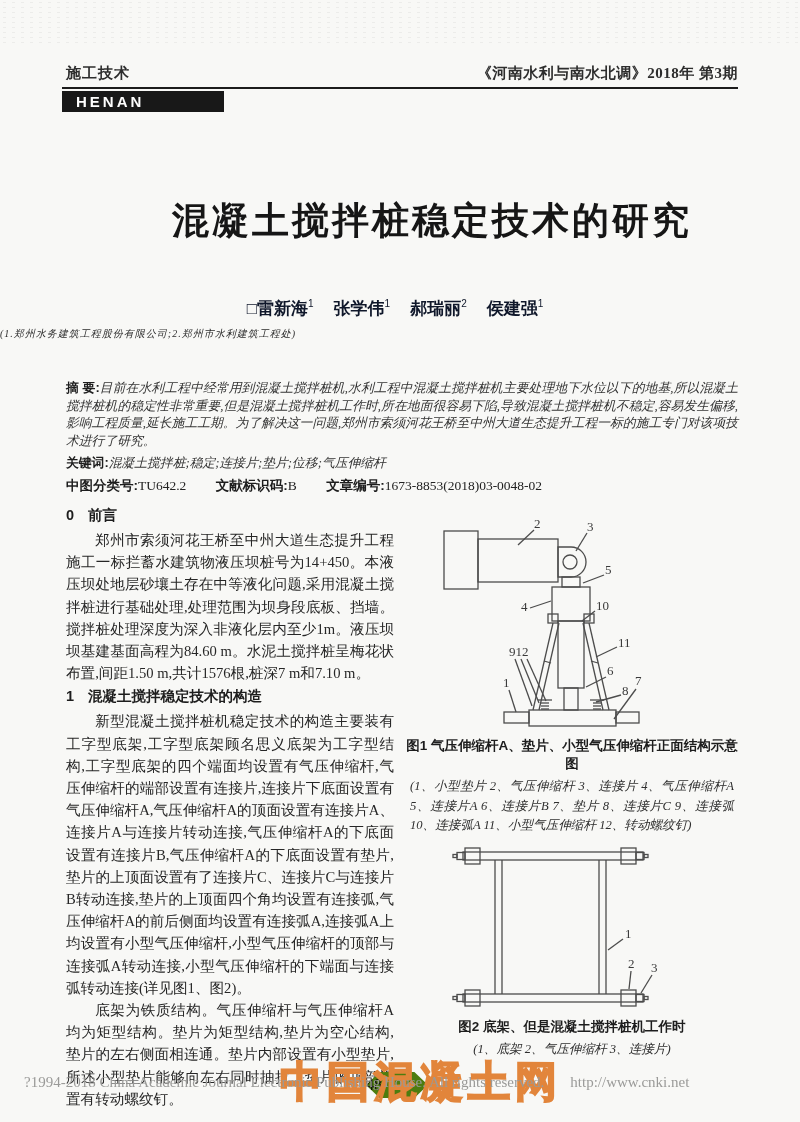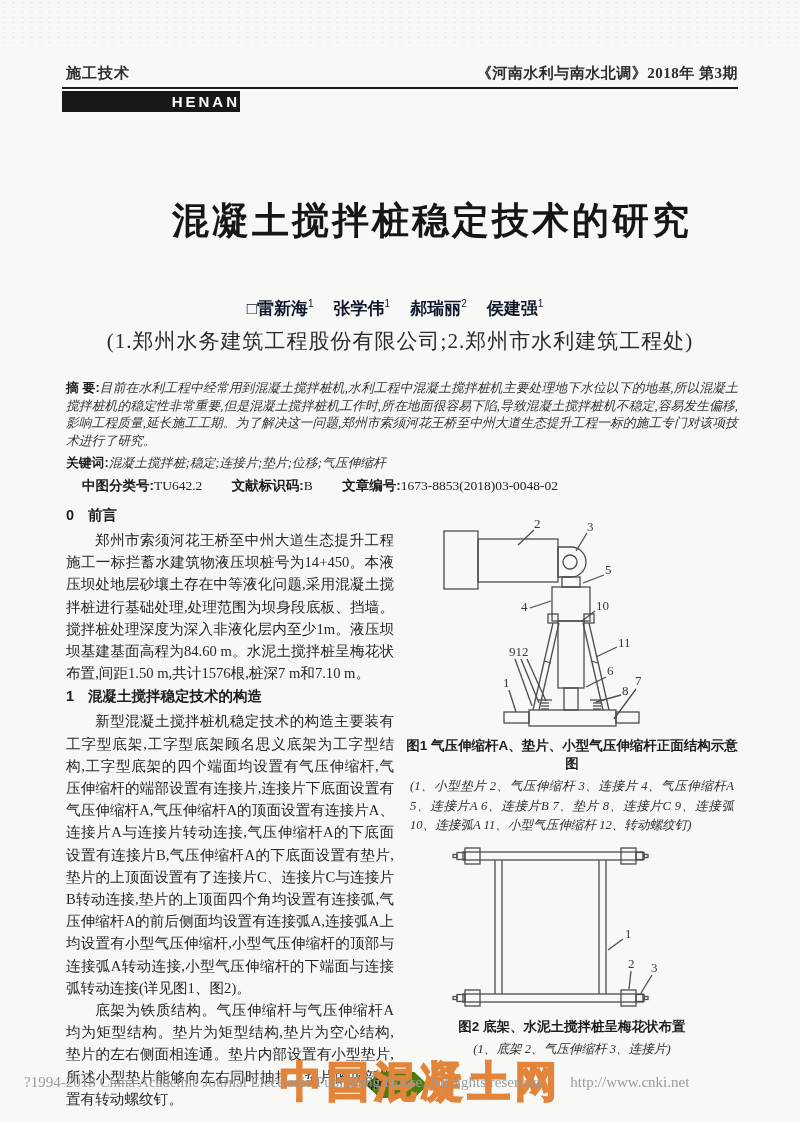--- a/index.html
+++ b/index.html
@@ -13,37 +13,37 @@
     background-image:radial-gradient(#e3e3e0 1px,transparent 1.4px);
     background-size:9px 5px;opacity:.55;pointer-events:none;
   }
   
   .hdr-left{position:absolute;left:66px;top:64px;font-size:15px;font-weight:bold;letter-spacing:1px;}
   .hdr-right{position:absolute;right:62px;top:64px;font-size:15px;font-weight:bold;letter-spacing:.5px;margin-left:24px;}
   .hdr-rule{position:absolute;left:62px;top:87px;width:676px;height:2px;background:#1c1c1c;}
   .hdr-banner{
     position:absolute;left:62px;top:91px;width:148px;height:21px;background:#181818;
     color:#fdfdfd;font-family:"Liberation Sans","DejaVu Sans",sans-serif;
-    font-size:15px;font-weight:bold;letter-spacing:3px;line-height:21px;padding-left:30px;text-align:right;
+    font-size:15px;font-weight:bold;letter-spacing:3px;line-height:21px;padding-left:14px;
   }
   
   .title{position:absolute;left:0;top:196px;width:100%;text-align:center;
     font-size:37px;font-weight:bold;letter-spacing:3px;color:#161616;padding-left:32px;}
   .authors{position:absolute;left:0;top:297px;width:100%;text-align:center;
     font-family:"Liberation Sans","DejaVu Sans",sans-serif;font-size:17px;font-weight:bold;color:#0f172a;}
   .authors .au{margin:0 10px;}
   .authors sup{font-size:10px;font-weight:normal;}
-  .affil{position:absolute;left:0;top:327px;width:100%;text-align:center;
-    font-size:21px;letter-spacing:1px;color:#2a2a2a;}
+  .affil{position:absolute;left:0;top:327px;width:100%;
+    font-size:10px;font-style:italic;letter-spacing:1px;color:#2a2a2a;}
   
   .abstract{position:absolute;left:66px;top:379px;width:672px;
     font-size:12.8px;line-height:17.5px;text-align:justify;font-style:italic;color:#333;}
   .abstract b,.kwline b,.clsline b{font-style:normal;font-family:"Liberation Sans","DejaVu Sans",sans-serif;font-weight:bold;color:#1d1d1d;}
   .kwline{position:absolute;left:66px;top:455px;width:672px;font-size:12.8px;font-style:italic;color:#333;}
-  .clsline{position:absolute;left:66px;top:477px;width:672px;font-size:13.5px;color:#222;margin-left:16px;}
+  .clsline{position:absolute;left:66px;top:477px;width:672px;font-size:13.5px;color:#222;}
   .clsline .sp{display:inline-block;width:26px;}
   
   .colL{position:absolute;left:66px;top:503px;width:328px;}
   .colR{position:absolute;left:406px;top:503px;width:332px;}
   .sec-h{font-family:"Liberation Sans","DejaVu Sans",sans-serif;font-weight:bold;font-size:14.5px;
     color:#1d1d1d;margin:3px 0 4px 0;}
   .sec-h .no{margin-right:14px;}
   .para{font-size:14.6px;line-height:22.2px;text-align:justify;text-indent:2em;margin:0;color:#262626;}
   .squiggle{margin:10px 0 4px 0;height:12px;overflow:hidden;color:#5a5a5a;font-size:11px;letter-spacing:-2px;}
   .squiggle::before{content:"\223E\223E\223E\223E\223E\223E\223E\223E\223E\223E\223E\223E\223E\223E\223E\223E\223E\223E\223E\223E\223E\223E\223E\223E\223E\223E\223E\223E";}
@@ -205,21 +205,21 @@
 
       <line x1="162" y1="108" x2="177" y2="97"></line>
       <line x1="185" y1="129" x2="183" y2="147"></line>
       <line x1="206" y1="133" x2="195" y2="151"></line>
 
       <text x="179" y="96">1</text>
       <text x="182" y="126">2</text>
       <text x="205" y="130">3</text>
     </svg>
 
-    <div class="fig-cap">图2  底架、水泥土搅拌桩呈梅花状布置</div>
+    <div class="fig-cap">图2  底架、但是混凝土搅拌桩机工作时</div>
     <p class="fig-legend center">(1、底架  2、气压伸缩杆  3、连接片)</p>
   </div>
 
   <div class="pg-diamond">
     <span>48</span>
   </div>
   <div class="watermark">中国混凝土网</div>
   <div class="copyright">
     <span>?1994-2018 China Academic Journal Electronic Publishing House. All rights reserved.</span><span class="url">http://www.cnki.net</span>
   </div>

